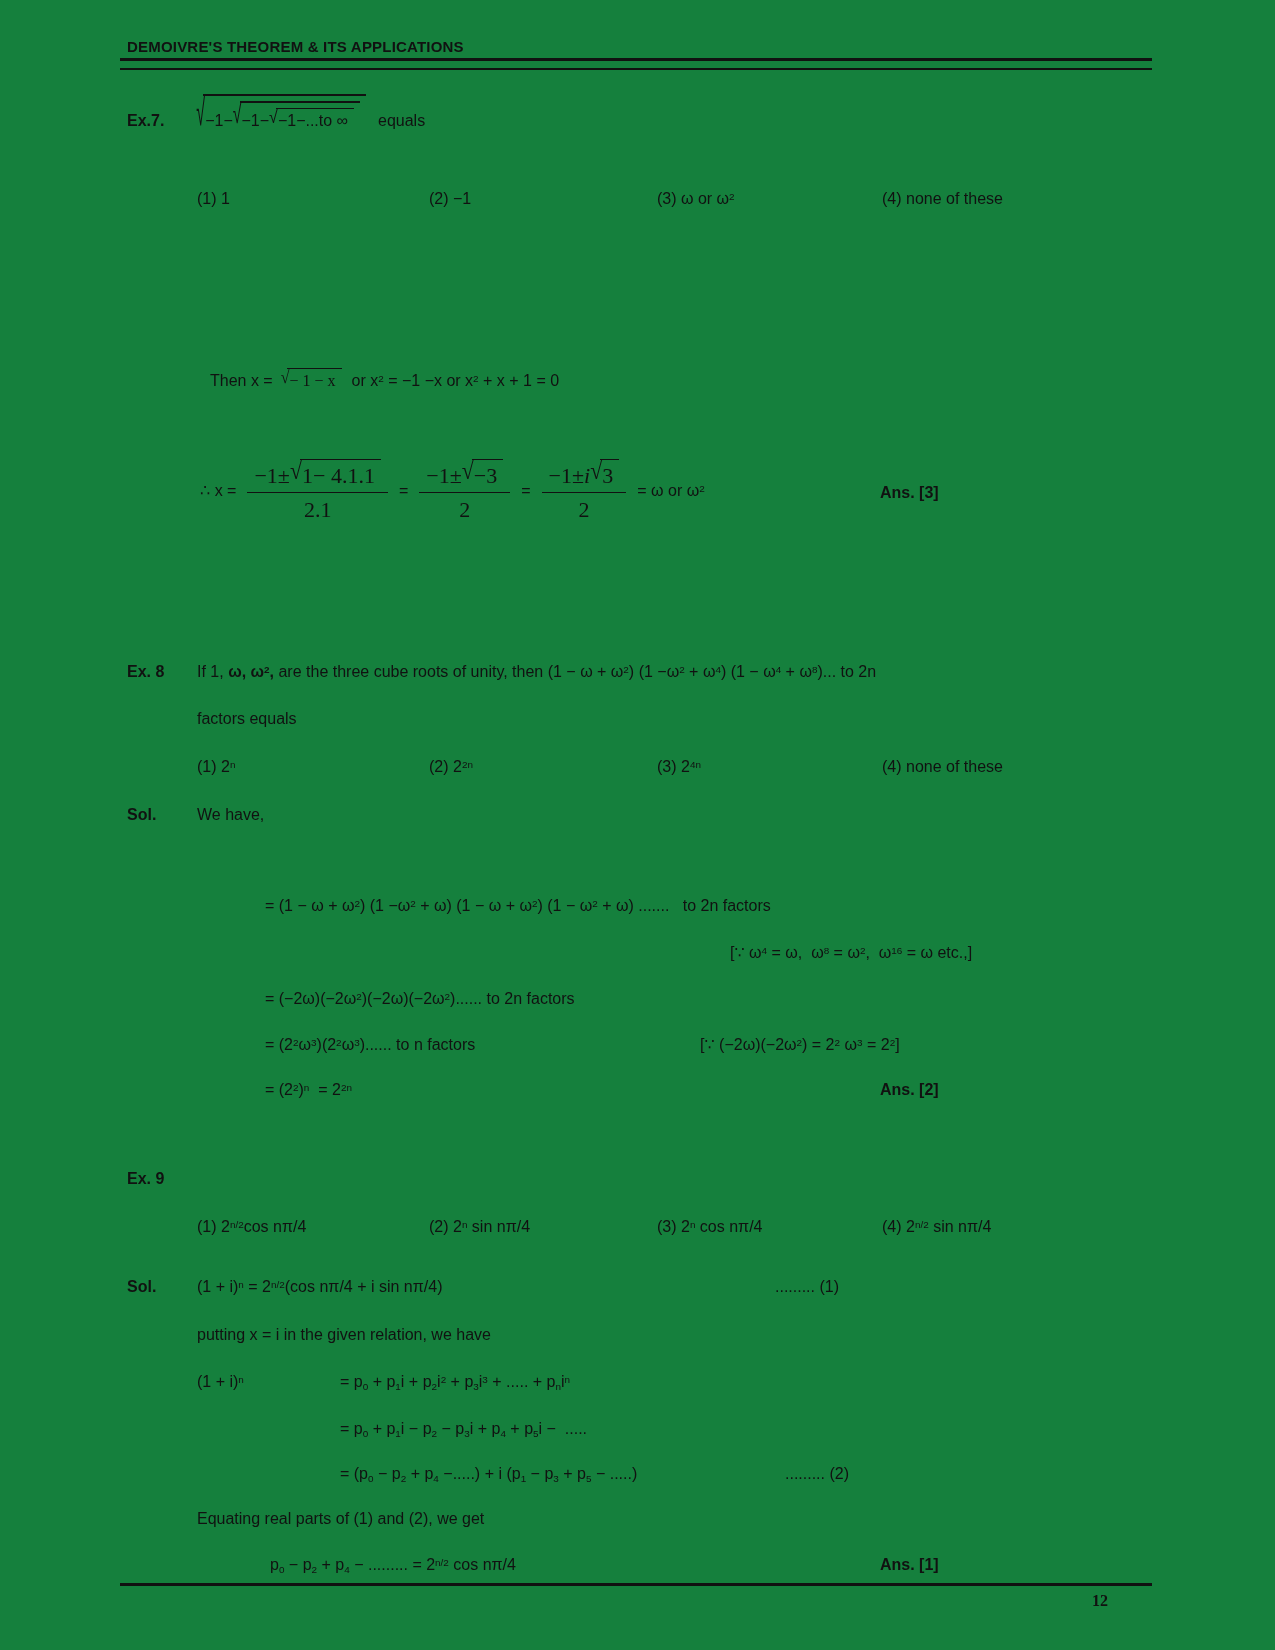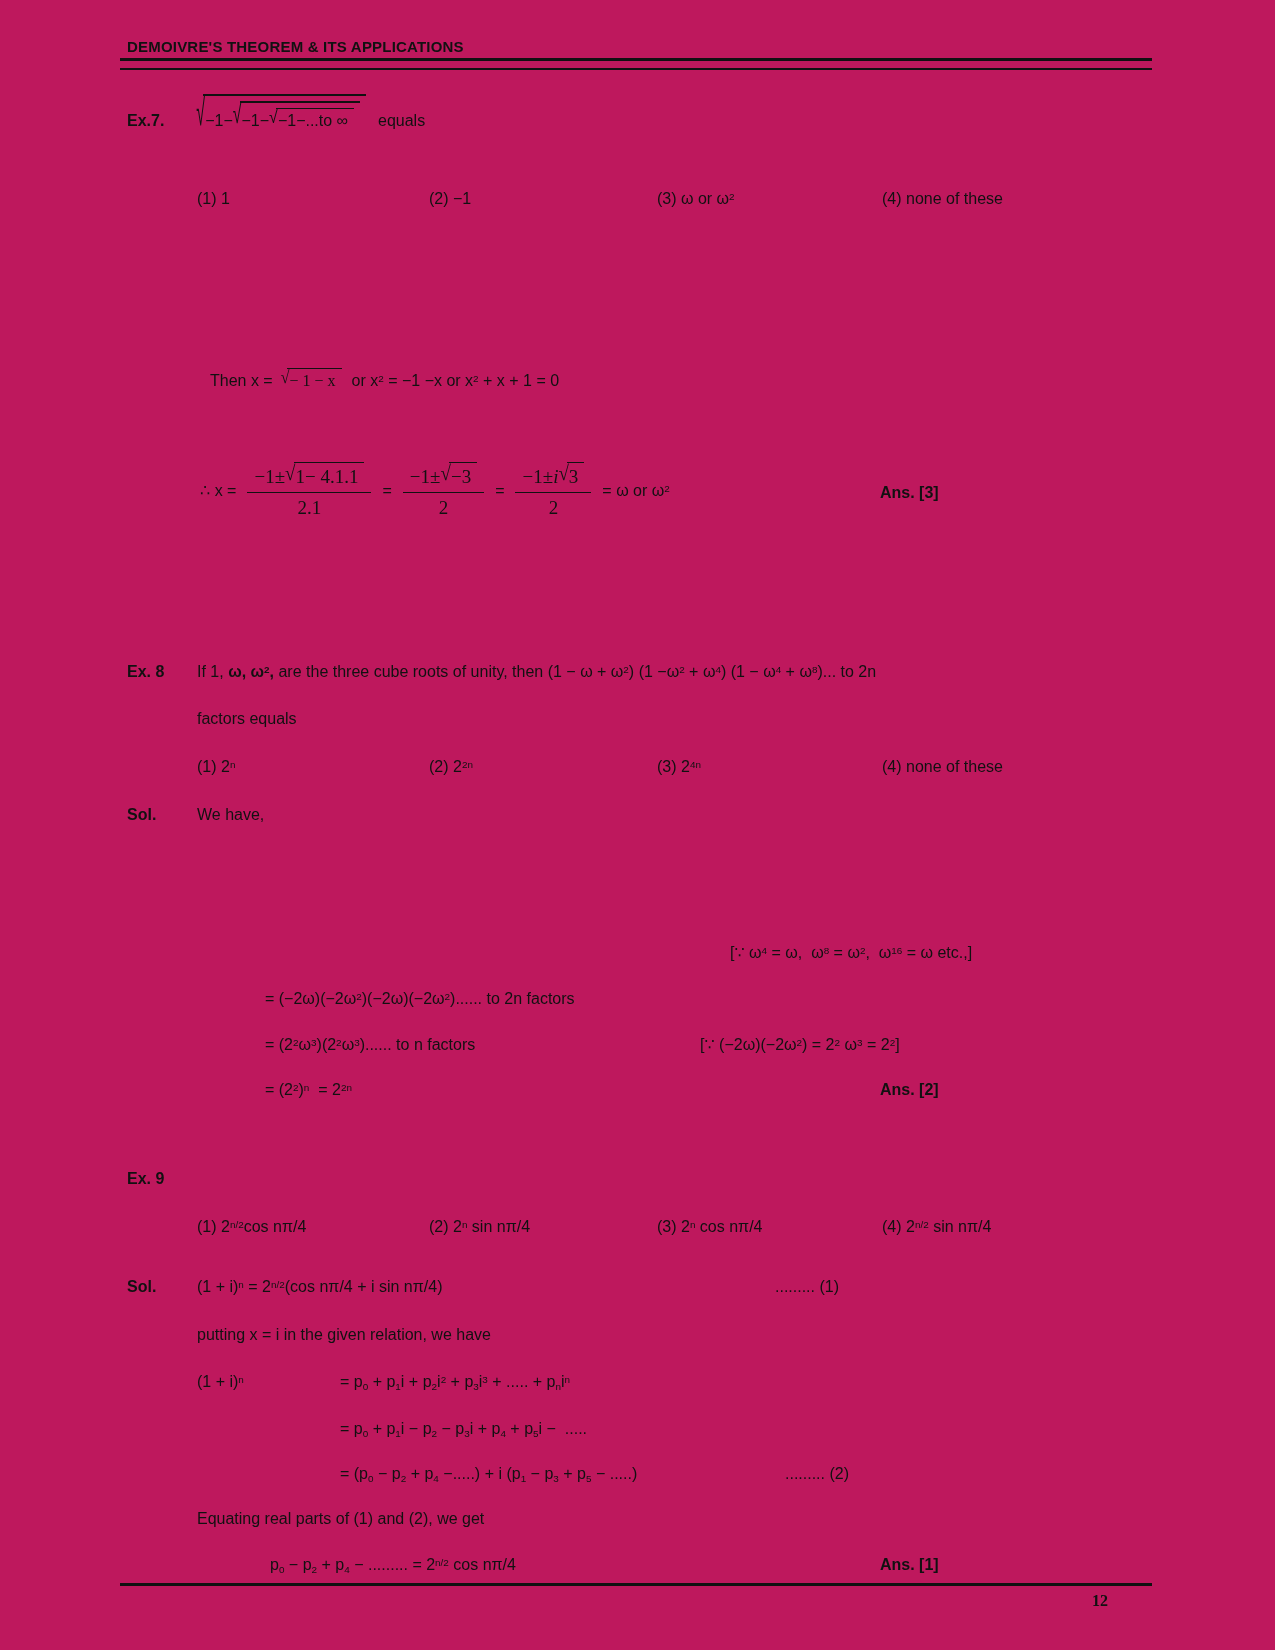--- a/index.html
+++ b/index.html
@@ -1,18 +1,18 @@
 <!DOCTYPE html>
 <html><head>
 <meta charset="utf-8">
 <style>
   html,body{margin:0;padding:0;background:#e8e8e8;}
   .page{
     position:relative; width:1275px; height:1650px; margin:0 auto;
-    background:#be185d; color:#111111;
+    background:#15803d; color:#111111;
     font-family:"Liberation Sans","DejaVu Sans",sans-serif;
     font-size:16px; overflow:hidden;
   }
   .row{position:absolute; white-space:nowrap; line-height:1.25;}
   .b{font-weight:bold;}
   .title{font-size:15px; font-weight:bold; letter-spacing:.2px;}
   .hrule-double{position:absolute; height:7px; border-top:3px solid #111; border-bottom:2px solid #111;}
   .hrule{position:absolute; height:3px; background:#111;}
   .pagenum{font-family:"Liberation Serif","DejaVu Serif",serif; font-weight:bold; font-size:16px;}
   sup{font-size:.62em; line-height:0; position:relative; top:-.45em; vertical-align:baseline;}
@@ -22,21 +22,21 @@
   
   .rad{display:inline-block; white-space:nowrap;}
   .rsign{display:inline-block; vertical-align:top; line-height:1; margin-right:-2px;}
   .rbar{display:inline-block; border-top:2px solid currentColor; padding:5px 6px 0 2px;}
   .rad.d3 .rbar,.rad.s .rbar{padding-top:2px; border-top-width:1.7px;}
   .d1 > .rsign{transform:scaleY(2.35); transform-origin:75% 0;}
   .d2 > .rsign{transform:scaleY(1.7); transform-origin:75% 0;}
   .d3 > .rsign,.s > .rsign{transform:scaleY(1.12); transform-origin:75% 0;}
   
   .frow{display:flex; align-items:center; column-gap:11px;}
-  .frac{display:inline-block; text-align:center; font-family:"Liberation Serif","DejaVu Serif",serif; font-size:19px;}
+  .frac{display:inline-block; text-align:center; font-family:"Liberation Serif","DejaVu Serif",serif; font-size:22px;}
   .frac .num{display:block; border-bottom:1.8px solid #111; padding:0 7px 3px;}
   .frac .den{display:block; padding-top:3px;}
   .gapL{margin-right:32px;} .gapS{margin-right:8px;}
 </style>
 </head>
 <body>
 
 <div class="page">
 
   <div class="row title" style="left:127px;top:38px">DEMOIVRE'S THEOREM &amp; ITS APPLICATIONS</div>
@@ -80,20 +80,21 @@
   <div class="row" style="left:197px;top:662px">If 1, <b>ω, ω<sup>2</sup>,</b> are the three cube roots of unity, then (1 − ω + ω<sup>2</sup>) (1 −ω<sup>2</sup> + ω<sup>4</sup>) (1 − ω<sup>4</sup> + ω<sup>8</sup>)... to 2n</div>
   <div class="row" style="left:197px;top:709px">factors equals</div>
 
   <div class="row" style="left:197px;top:757px">(1) 2<sup>n</sup></div>
   <div class="row" style="left:429px;top:757px">(2) 2<sup>2n</sup></div>
   <div class="row" style="left:657px;top:757px">(3) 2<sup>4n</sup></div>
   <div class="row" style="left:882px;top:757px">(4) none of these</div>
 
   <div class="row b" style="left:127px;top:805px">Sol.</div>
   <div class="row" style="left:197px;top:805px">We have,</div>
+  <div class="row" style="left:265px;top:896px">= (1 − ω + ω<sup>2</sup>) (1 −ω<sup>2</sup> + ω) (1 − ω + ω<sup>2</sup>) (1 − ω<sup>2</sup> + ω) .......&nbsp;&nbsp; to 2n factors</div>
   <div class="row" style="left:730px;top:943px">[∵ ω<sup>4</sup> = ω,&nbsp; ω<sup>8</sup> = ω<sup>2</sup>,&nbsp; ω<sup>16</sup> = ω etc.,]</div>
   <div class="row" style="left:265px;top:989px">= (−2ω)(−2ω<sup>2</sup>)(−2ω)(−2ω<sup>2</sup>)...... to 2n factors</div>
   <div class="row" style="left:265px;top:1035px">= (2<sup>2</sup>ω<sup>3</sup>)(2<sup>2</sup>ω<sup>3</sup>)...... to n factors</div>
   <div class="row" style="left:700px;top:1035px">[∵ (−2ω)(−2ω<sup>2</sup>) = 2<sup>2</sup> ω<sup>3</sup> = 2<sup>2</sup>]</div>
   <div class="row" style="left:265px;top:1080px">= (2<sup>2</sup>)<sup>n</sup>&nbsp; = 2<sup>2n</sup></div>
   <div class="row b" style="left:880px;top:1080px">Ans. [2]</div>
 
   <div class="row b" style="left:127px;top:1169px">Ex. 9</div>
 
   <div class="row" style="left:197px;top:1217px">(1) 2<sup>n/2</sup>cos nπ/4</div>

